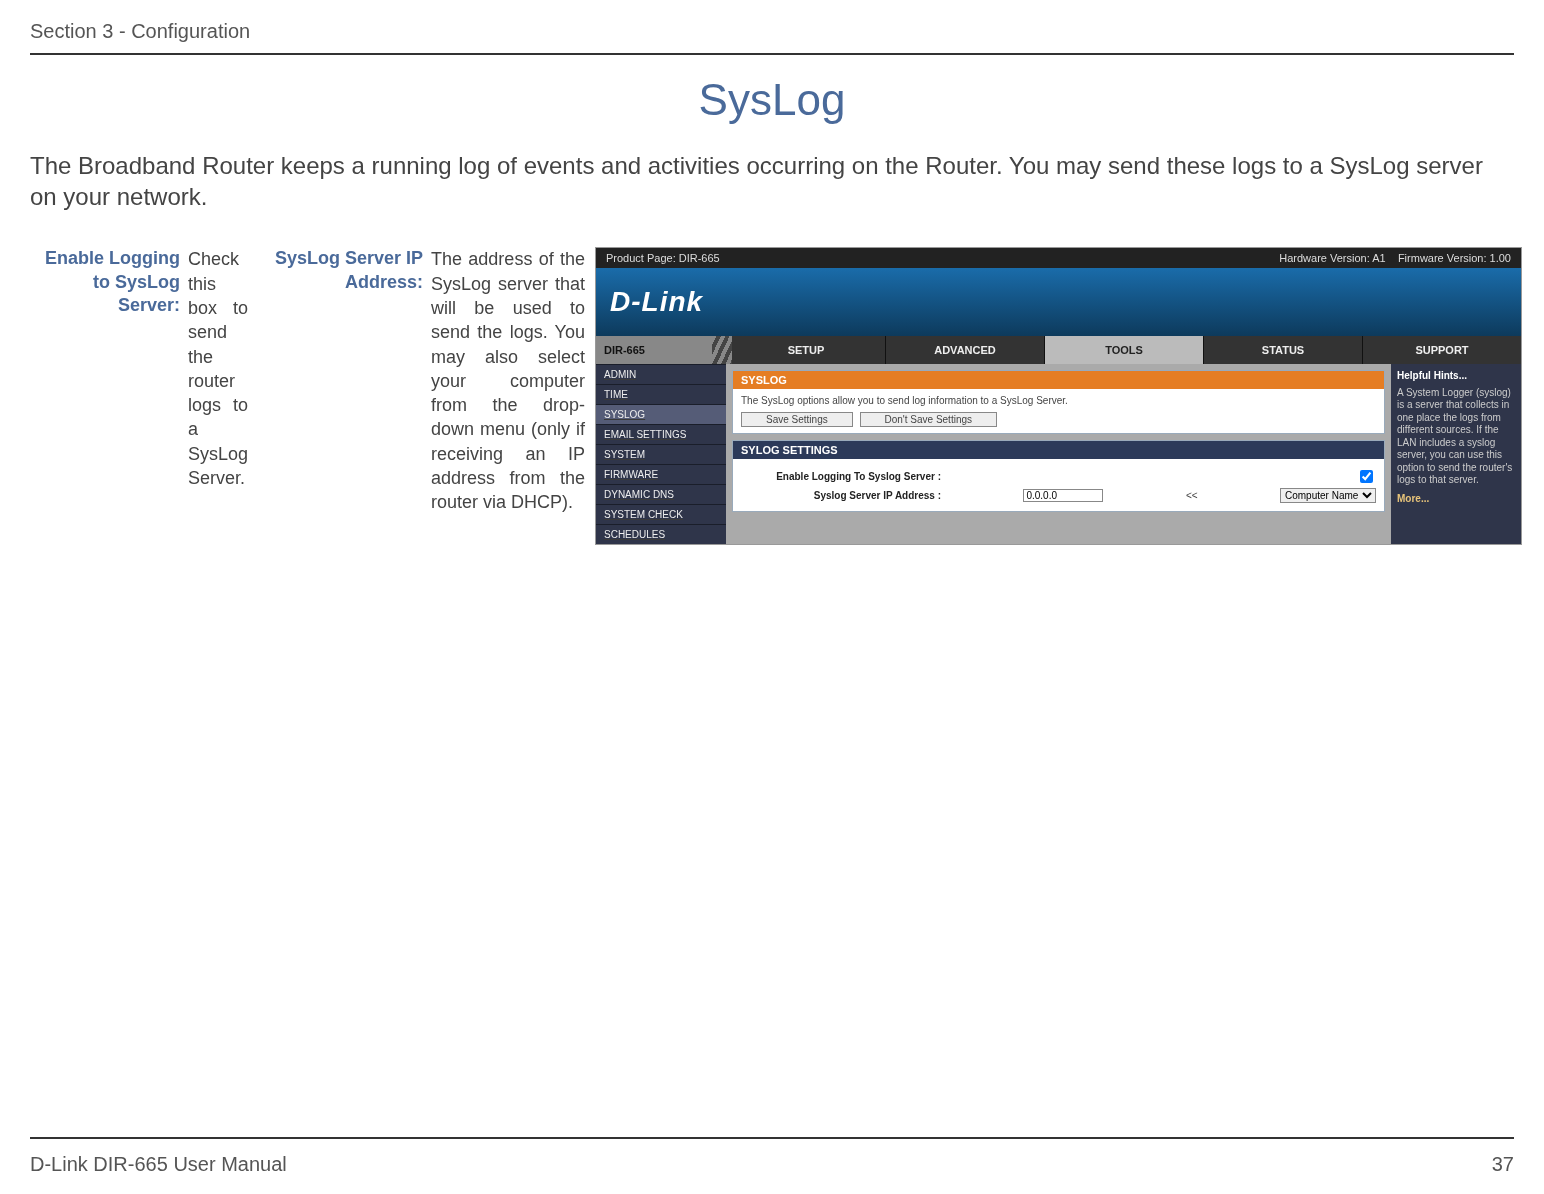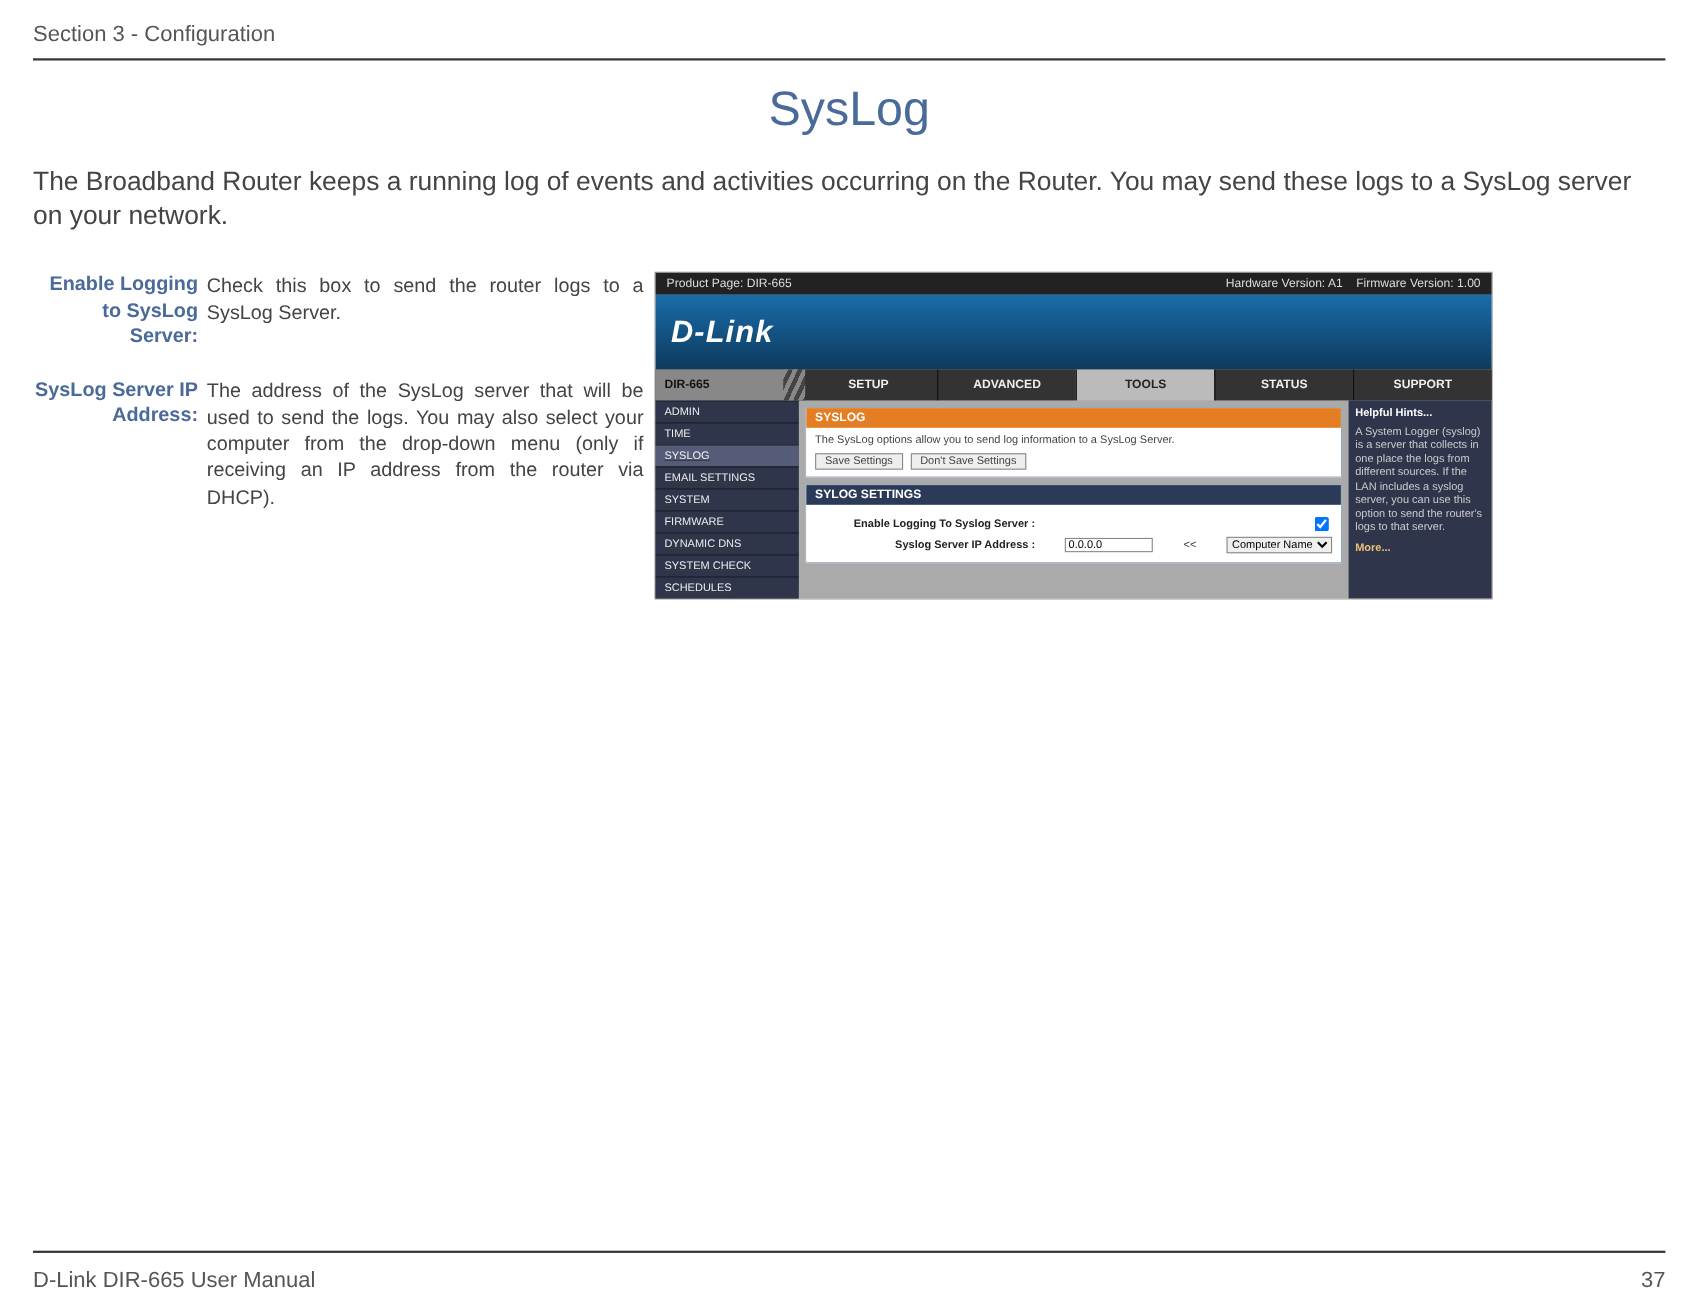--- a/index.html
+++ b/index.html
@@ -40,21 +40,21 @@
     margin-bottom: 35px;
   }
   .columns {
     display: flex;
     gap: 10px;
     align-items: flex-start;
   }
   .left-col {
     flex: 0 0 555px;
     display: flex;
-    flex-direction: column;
+    flex-direction: row;
     gap: 25px;
   }
   .fieldrow {
     display: flex;
     gap: 8px;
   }
   .fieldlabel {
     flex: 0 0 150px;
     text-align: right;
     color: #4a6a9a;
@@ -69,21 +69,21 @@
     color: #444;
     line-height: 1.35;
     text-align: justify;
   }
   .right-col {
     flex: 1;
   }
 
   
   .router {
-    width: 762px;
+    width: 927px;
     border: 1px solid #999;
     font-family: Tahoma, Arial, sans-serif;
     font-size: 11px;
   }
   .router .topbar {
     background: #222;
     color: #ddd;
     display: flex;
     justify-content: space-between;
     padding: 4px 10px;
@@ -180,21 +180,21 @@
     display: block;
     background: #fff;
     padding: 6px 8px;
     color: #444;
     font-size: 10px;
   }
   .btn {
     display: inline-block;
     border: 1px solid #888;
     background: #eee;
-    padding: 1px 8px;
+    padding: 1px 24px;
     font-size: 10px;
     margin-right: 4px;
   }
   .formrow {
     display: flex;
     align-items: center;
     margin: 2px 0;
     gap: 6px;
     font-size: 10px;
     justify-content: space-between;

